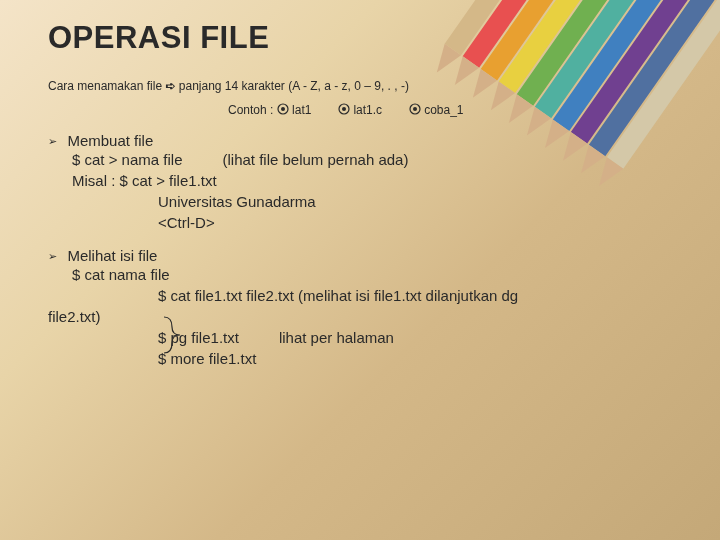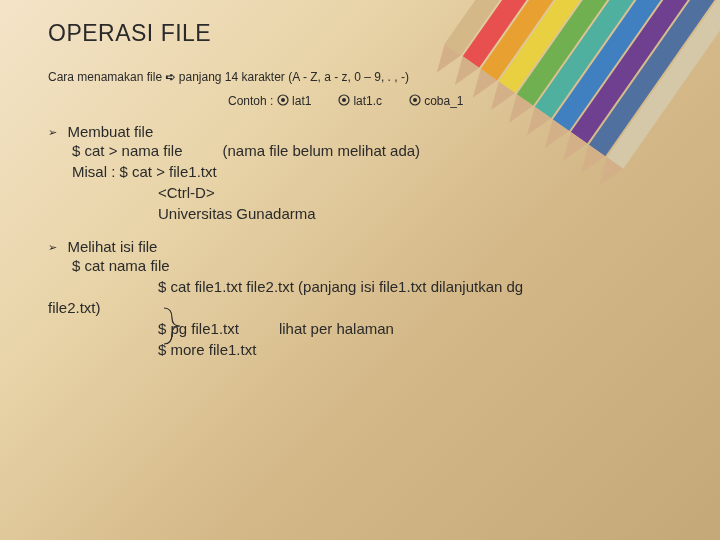--- a/index.html
+++ b/index.html
@@ -48,22 +48,22 @@
   .pencil.p8 { left: 176px; background: #5070a0; }
   .pencil.p9 { left: 198px; background: #d4c8a8; }
 
   .content {
     position: relative;
     z-index: 1;
     padding: 20px 40px 20px 48px;
   }
   h1.title {
     font-family: Arial, Helvetica, sans-serif;
-    font-weight: normal;
-    font-size: 23px;
+    font-weight: bold;
+    font-size: 31px;
     margin-bottom: 22px;
     letter-spacing: 0.5px;
   }
   .para { font-size: 12px; line-height: 1.35; margin-bottom: 8px; }
   .inline-arrow { font-family: Arial; font-weight: bold; }
   .bullet-sun { display: inline-block; width: 12px; height: 12px; vertical-align: -1px; }
   .bullet-sun svg { width: 12px; height: 12px; }
 
   .section { margin-top: 14px; }
   .sect-head { font-size: 15px; margin-top: 10px; }
@@ -131,34 +131,34 @@
     <span>coba_1</span>
   </div>
 
   <div class="section">
     <div class="sect-head">
       <span class="tri">➢</span>
       <span>Membuat file</span>
     </div>
     <div class="line ind1 row-flex">
       <span class="left">$ cat &gt; nama file</span>
-      <span class="right">(nama file belum melihat ada)</span>
+      <span class="right">(lihat file belum pernah ada)</span>
     </div>
     <div class="line ind1">Misal :   $ cat &gt; file1.txt</div>
+    <div class="line ind3">Universitas Gunadarma</div>
     <div class="line ind3">&lt;Ctrl-D&gt;</div>
-    <div class="line ind3">Universitas Gunadarma</div>
   </div>
 
   <div class="section">
     <div class="sect-head">
       <span class="tri">➢</span>
       <span>Melihat isi file</span>
     </div>
     <div class="line ind1">$ cat nama file</div>
-    <div class="line ind-note">$ cat file1.txt   file2.txt   (panjang isi file1.txt dilanjutkan dg</div>
+    <div class="line ind-note">$ cat file1.txt   file2.txt   (melihat isi file1.txt dilanjutkan dg</div>
     <div class="line" style="padding-left:0;">file2.txt)</div>
     <div class="line ind-note row-flex">
       <span class="left">$ pg file1.txt</span>
       <span class="right">lihat per halaman</span>
     </div>
     <div class="line ind-note">$ more file1.txt</div>
   </div>
 
   <svg class="brace" viewBox="0 0 24 40">
     <path d="M4 2 Q12 2 12 12 Q12 20 20 20 Q12 20 12 28 Q12 38 4 38" fill="none" stroke="#2a2a2a" stroke-width="1.2"></path>

